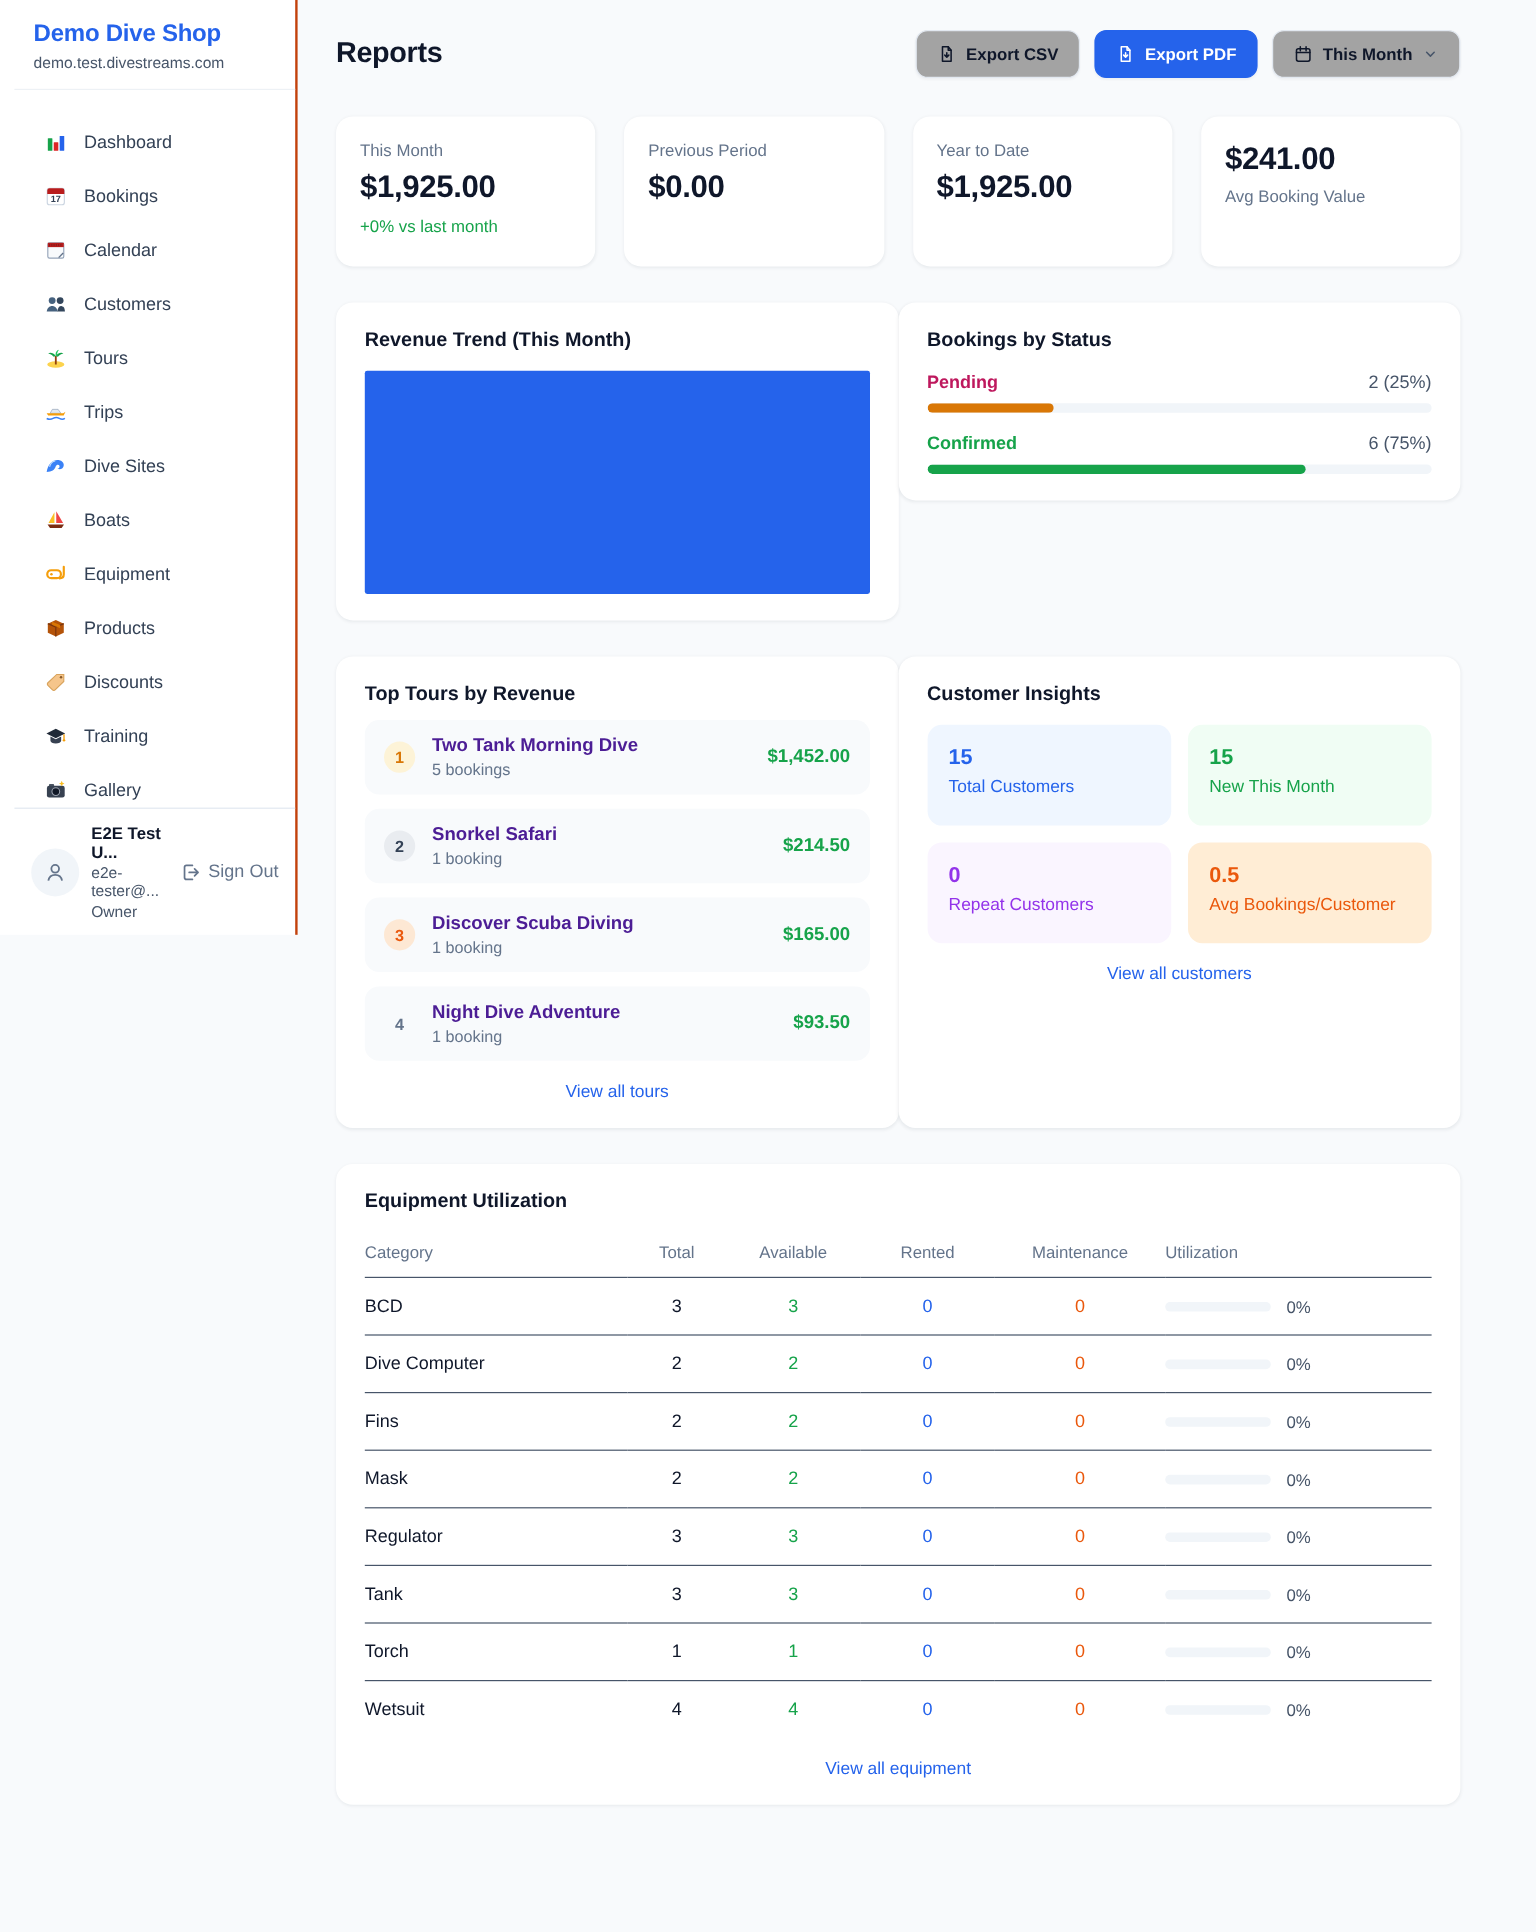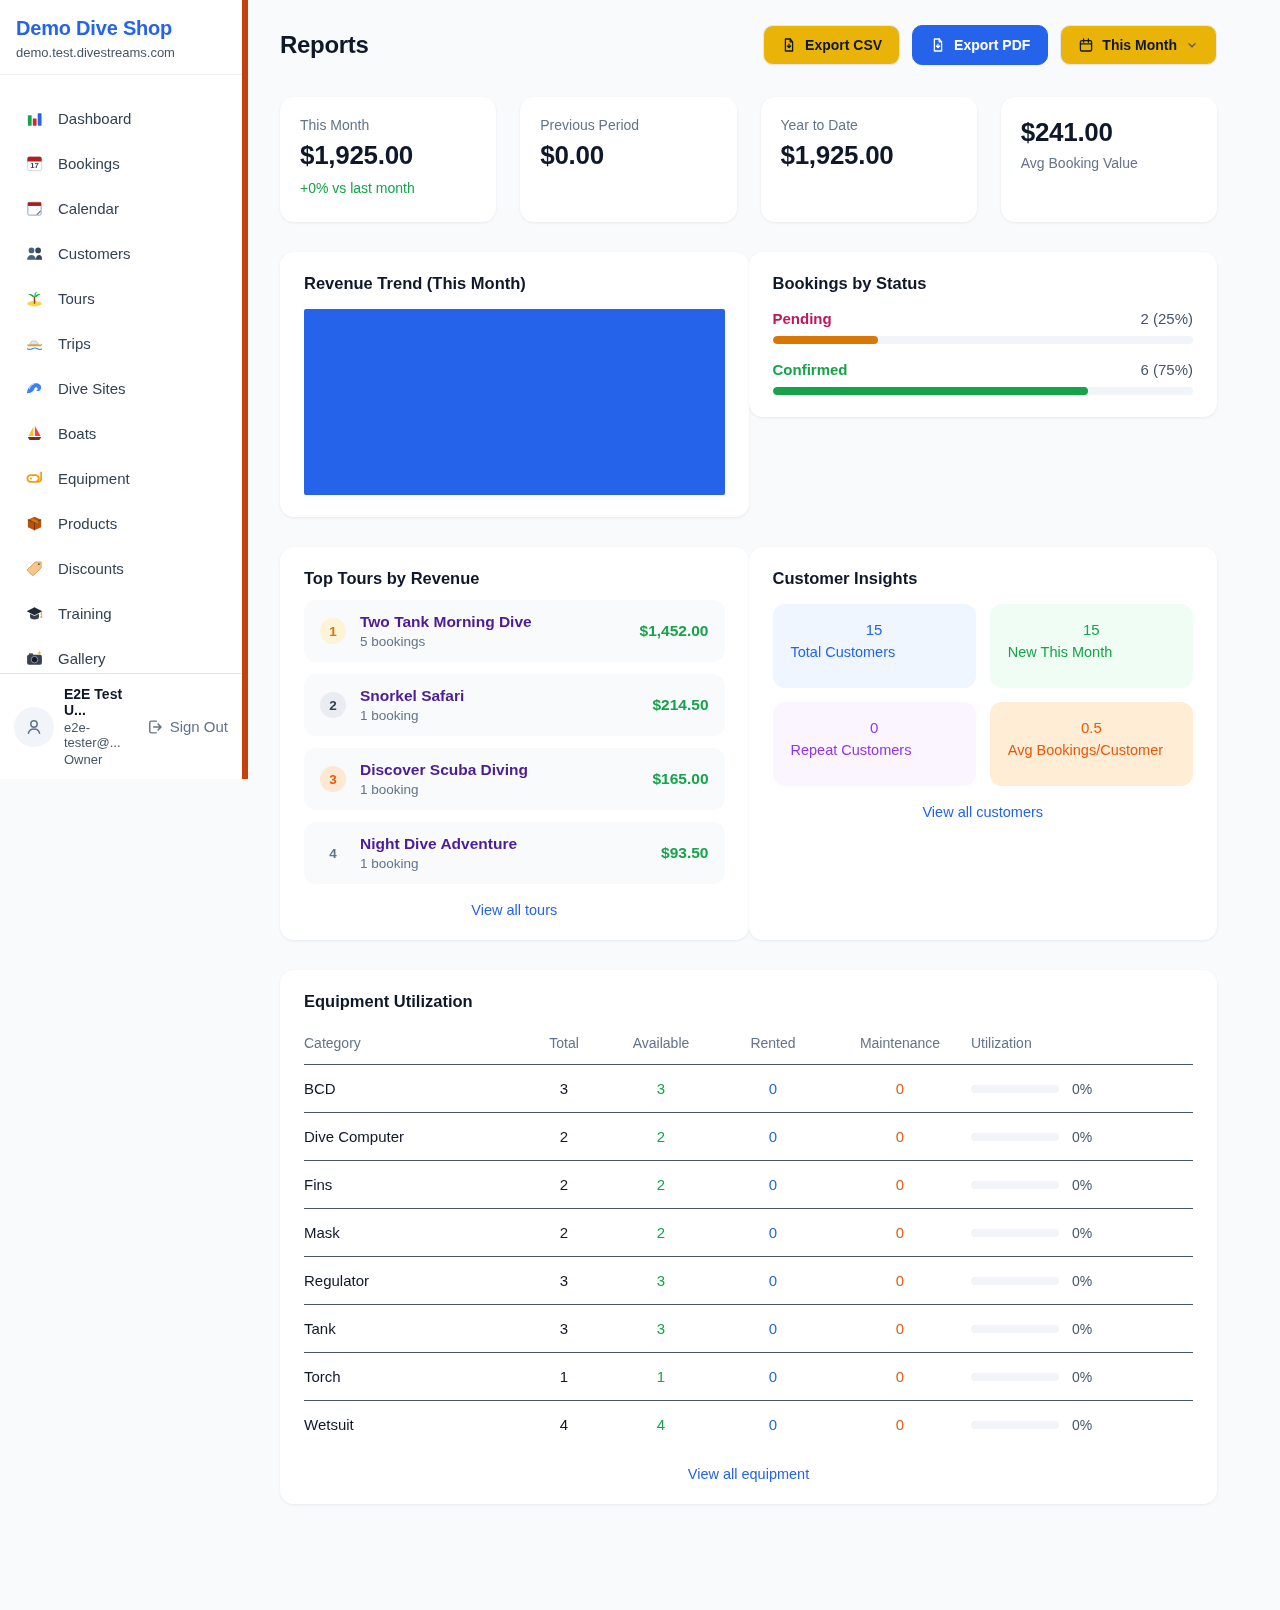--- a/index.html
+++ b/index.html
@@ -1,21 +1,21 @@
 <!DOCTYPE html>
 <html><head>
 <meta charset="utf-8">
 <style>
   * { box-sizing: border-box; margin: 0; padding: 0; }
   html,body { width:1280px; min-height:1610px; background:#f8fafc;
     font-family:"Liberation Sans", sans-serif; color:#0f172a; }
 
   
   .sidebar { position:absolute; left:0; top:0; width:248px; height:779px;
-    background:#fff; border-right:6px solid #c2410c; display:flex; flex-direction:column; }
+    background:#fff; border-right:2px solid #c2410c; display:flex; flex-direction:column;padding-left:12px; }
   .brand { padding:17px 16px 14px; border-bottom:1px solid #edf1f5; }
   .brand-name { color:#2563eb; font-size:20px; font-weight:bold; letter-spacing:-.2px; }
   .brand-domain { color:#475569; font-size:13px; margin-top:5px; }
   .nav { flex:1; padding:25px 12px 0; overflow:hidden; }
   .nav-item { display:flex; align-items:center; gap:14px; padding:8px 12px;
     margin-bottom:9px; border-radius:10px; color:#334155; font-size:15px; cursor:pointer; }
   .nav-icon { width:20px; height:20px; display:inline-flex; align-items:center; justify-content:center; flex:none; }
   .user-panel { border-top:1px solid #e2e8f0; padding:12px 14px; display:flex; align-items:center; gap:10px; }
   .avatar { width:40px; height:40px; border-radius:50%; background:#f1f5f9; flex:none;
     display:flex; align-items:center; justify-content:center; color:#64748b; }
@@ -23,21 +23,21 @@
   .user-email, .user-role { font-size:13px; color:#475569; margin-top:2px; }
   .signout { margin-left:auto; display:flex; align-items:center; gap:6px;
     color:#64748b; font-size:15px; cursor:pointer; white-space:nowrap; }
 
   
   .main { margin-left:248px; padding:25px 63px 40px 32px; }
   .page-header { display:flex; justify-content:space-between; align-items:center; margin-bottom:32px; }
   .page-title { font-size:24px; font-weight:800; letter-spacing:-.3px; color:#0f172a; }
   .actions { display:flex; gap:12px; }
   .btn { display:inline-flex; align-items:center; gap:8px; height:40px; padding:0 17px;
-    border-radius:10px; background:#eab308; border:1px solid #e2e8f0; font-size:14px;
+    border-radius:10px; background:#a3a3a3; border:1px solid #e2e8f0; font-size:14px;
     font-weight:700; color:#0f172a; cursor:pointer; box-shadow:0 1px 2px rgba(15,23,42,.04); }
   .btn-primary { background:#2563eb; border-color:#2563eb; color:#fff; }
 
   .stats-grid { display:grid; grid-template-columns:repeat(4,1fr); gap:24px; margin-bottom:30px; }
   .stat-card { background:#fff; border-radius:14px; padding:20px; min-height:125px;
     box-shadow:0 1px 3px rgba(15,23,42,.07); }
   .stat-label { font-size:14px; color:#64748b; }
   .stat-value { font-size:26px; font-weight:800; color:#0f172a; margin-top:7px; letter-spacing:-.3px; }
   .stat-delta { font-size:14px; color:#16a34a; margin-top:9px; }
   .stat-card.value-first .stat-value { margin-top:0; }
@@ -71,21 +71,21 @@
   .rank[data-theme="bronze"] { background:#fde8d4; color:#ea580c; }
   .rank[data-theme="plain"]  { background:transparent; color:#64748b; }
   .tour-name { font-size:15.5px; font-weight:700; color:#4c1d95; }
   .tour-bookings { font-size:13.5px; color:#64748b; margin-top:3px; }
   .tour-revenue { margin-left:auto; font-size:15.5px; font-weight:700; color:#16a34a; white-space:nowrap; }
   .view-link { display:block; text-align:center; color:#2563eb; font-size:14.5px;
     margin-top:18px; text-decoration:none; cursor:pointer; }
 
   .tiles { display:grid; grid-template-columns:1fr 1fr; gap:14px; margin-top:16px; }
   .tile { border-radius:12px; padding:17px 18px; min-height:84px; }
-  .tile-value { font-size:15px; font-weight:400;text-align:center; }
+  .tile-value { font-size:18px; font-weight:700; }
   .tile-label { font-size:14.5px; margin-top:6px; }
   .tile[data-theme="blue"]   { background:#eff6ff; } .tile[data-theme="blue"] div   { color:#2563eb; }
   .tile[data-theme="green"]  { background:#f0fdf4; } .tile[data-theme="green"] div  { color:#16a34a; }
   .tile[data-theme="purple"] { background:#faf5ff; } .tile[data-theme="purple"] div { color:#9333ea; }
   .tile[data-theme="orange"] { background:#ffedd5; } .tile[data-theme="orange"] div { color:#ea580c; }
 
   table { width:100%; border-collapse:collapse; margin-top:12px; }
   th { font-size:14px; font-weight:400; color:#64748b; text-align:left;
     padding:12px 0 13px; border-bottom:1px solid #475569; }
   td { font-size:15px; color:#0f172a; padding:15px 0; border-bottom:1px solid #475569; }

